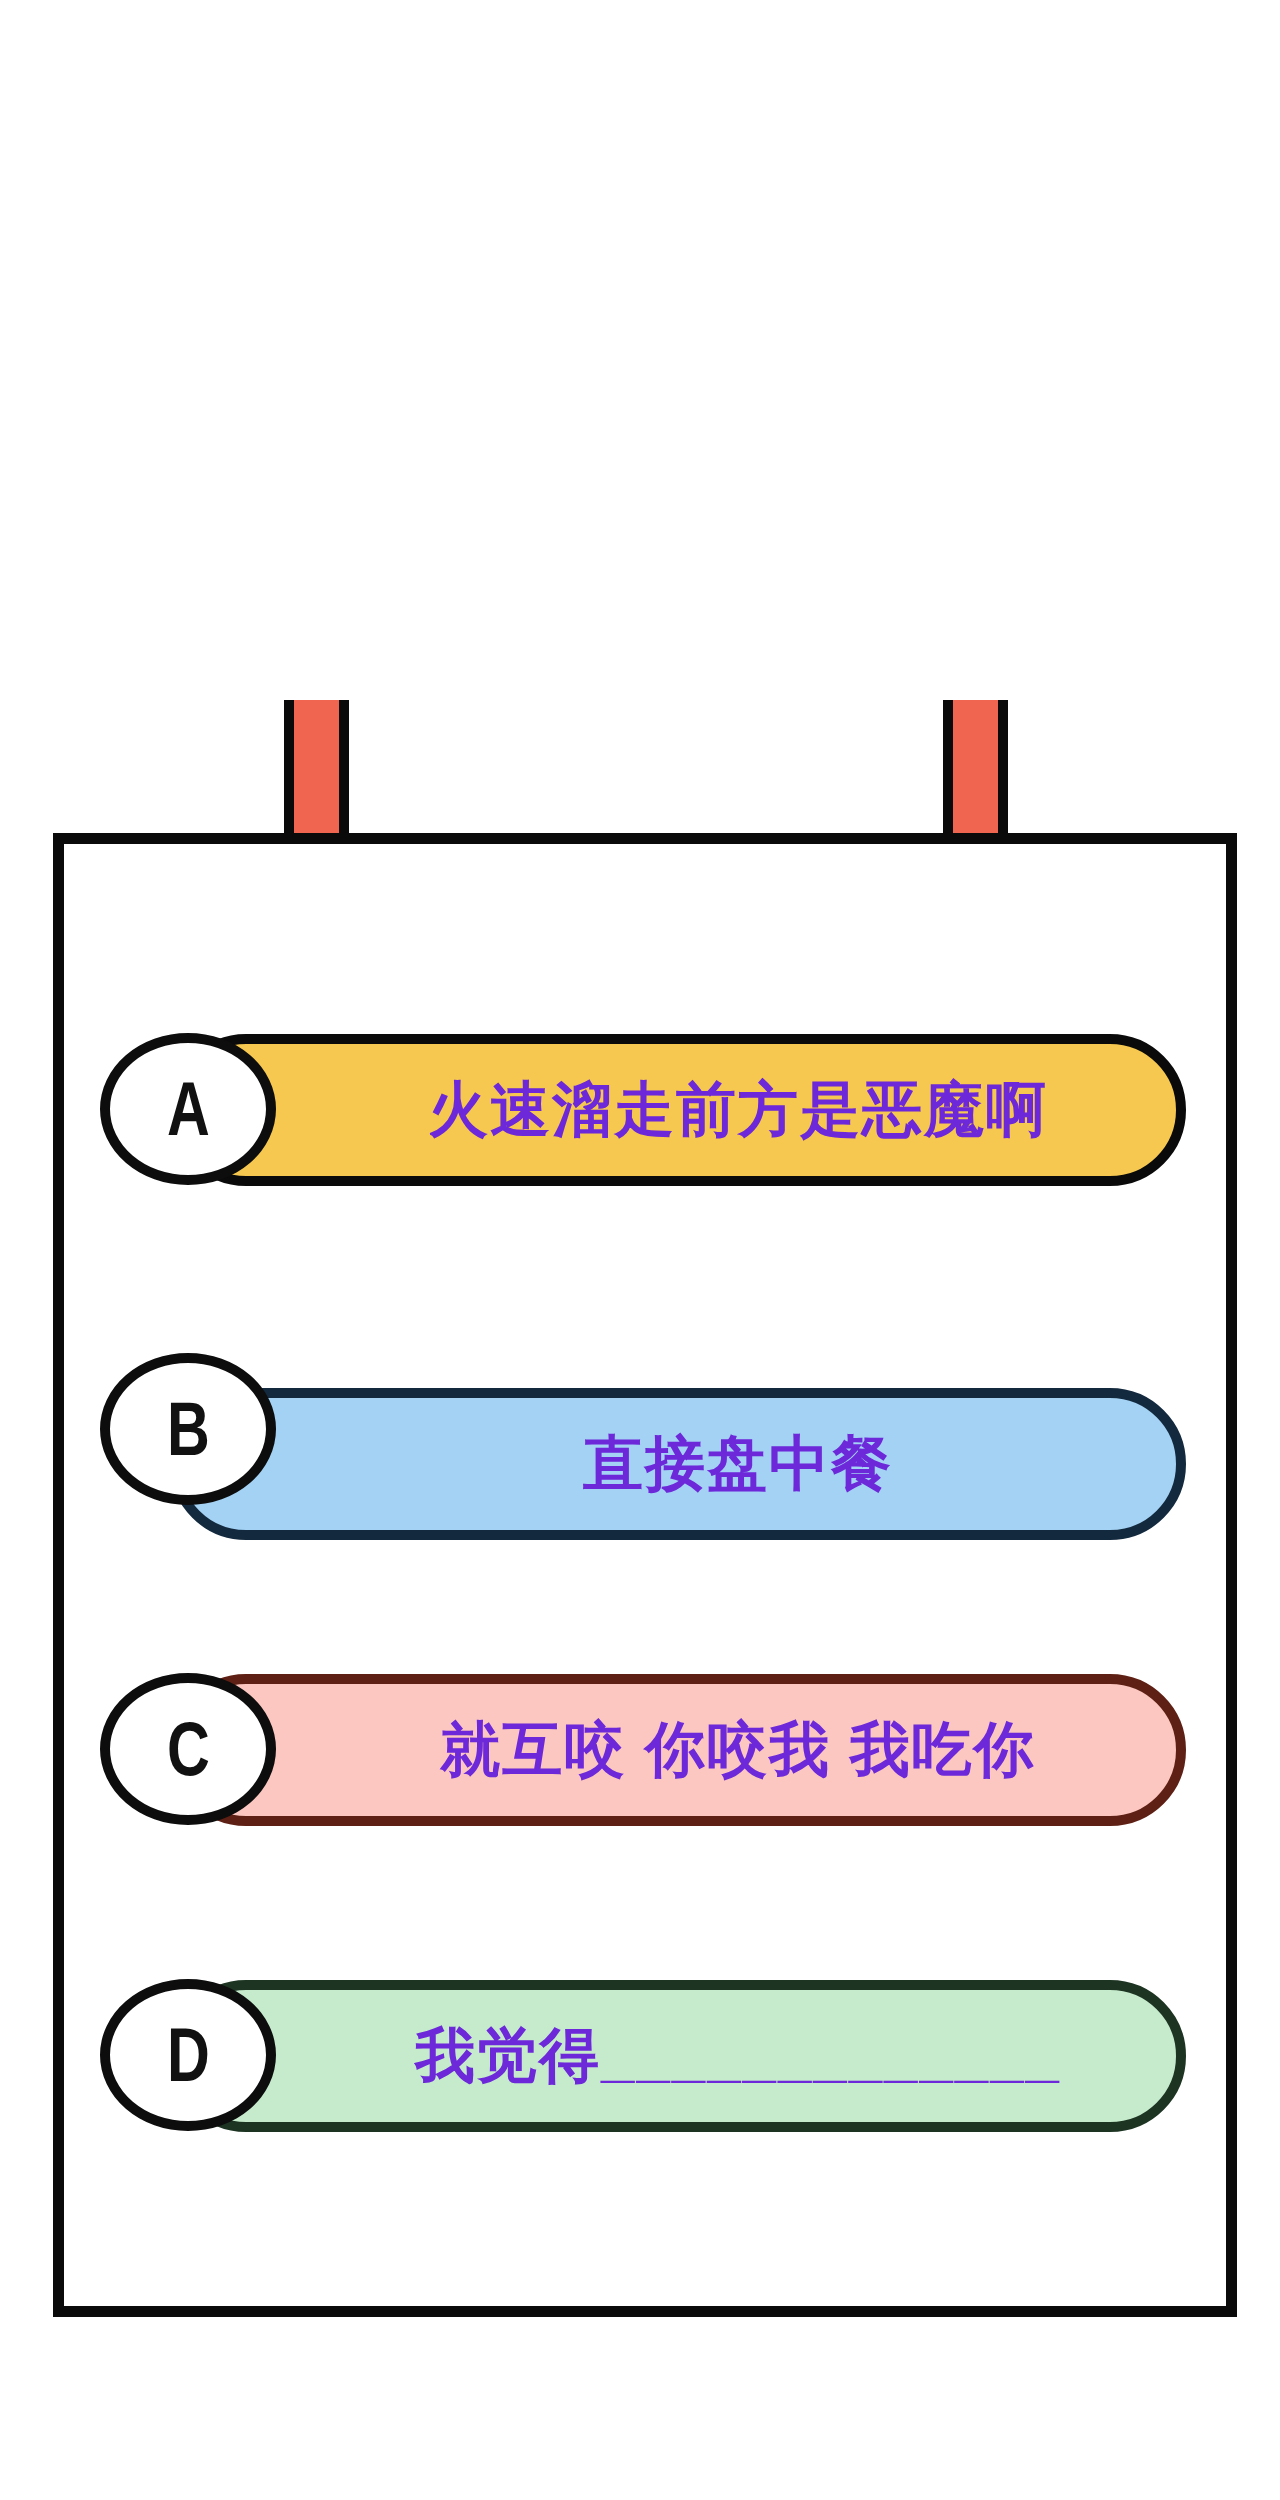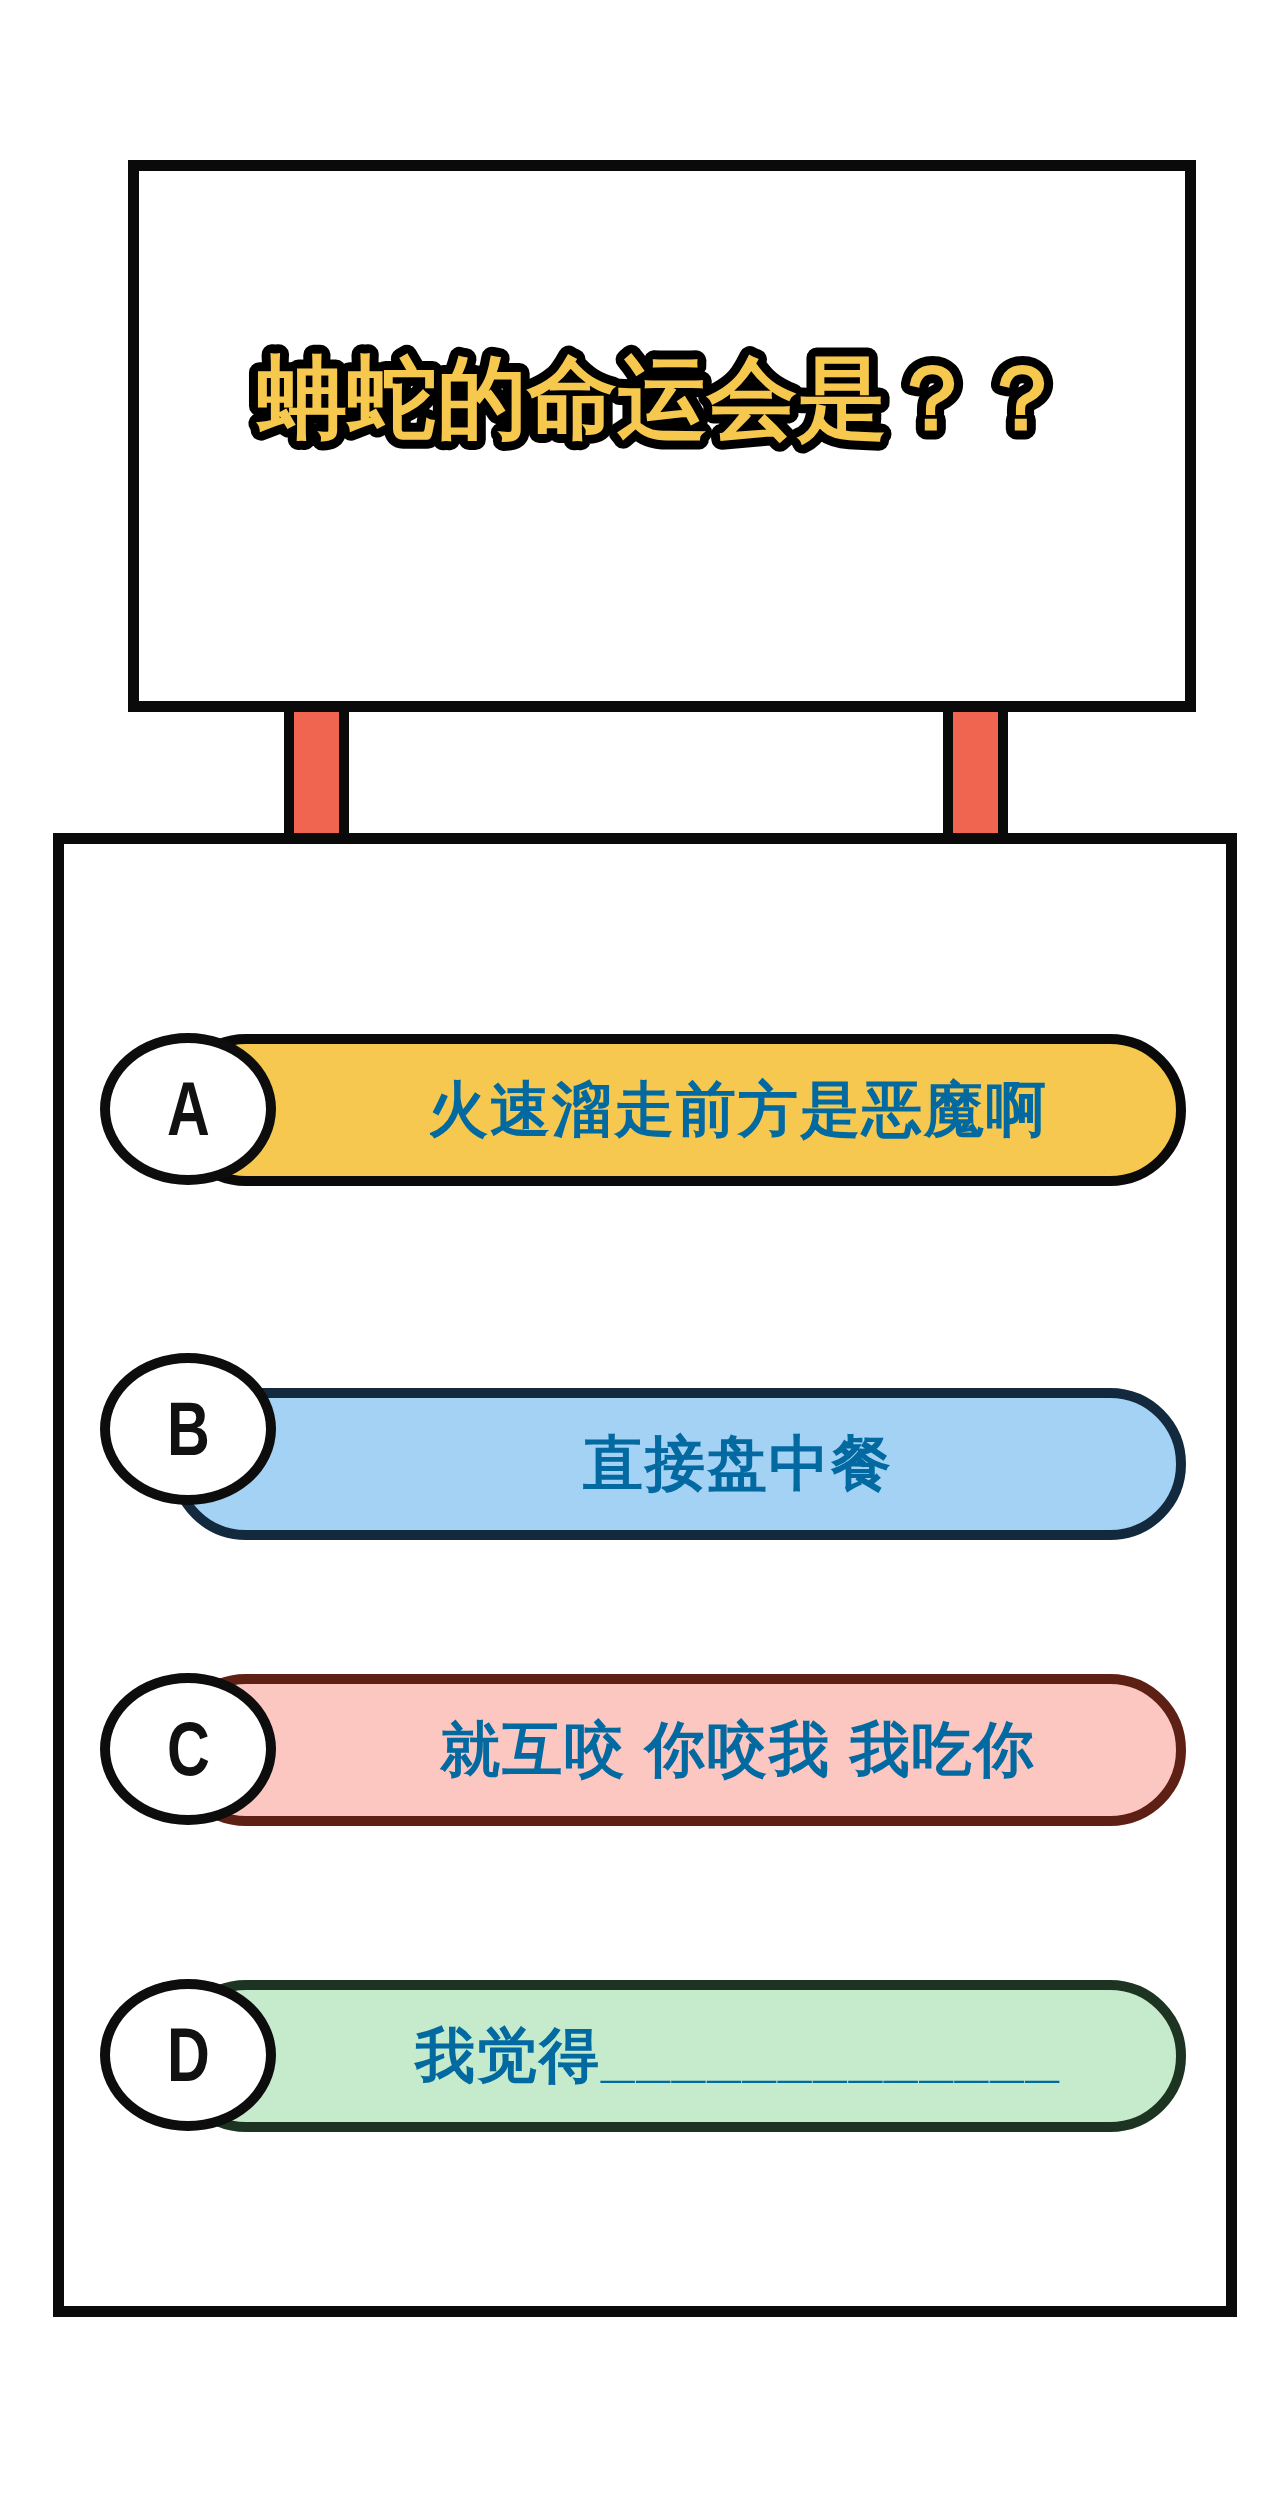--- a/index.html
+++ b/index.html
@@ -38,21 +38,21 @@
   .row-b{top:510px;}
   .row-c{top:830px;}
   .row-d{top:1136px;}
   .pill{
     position:absolute;left:70px;top:0;width:1016px;height:152px;
     border:10px solid #0a0a0a;border-radius:80px;
     display:flex;align-items:center;justify-content:center;
     padding-left:190px;padding-right:70px;
   }
   .pill-label{
-    font-size:60px;font-weight:700;color:#0369a1;letter-spacing:2px;
+    font-size:60px;font-weight:700;color:#6d28d9;letter-spacing:2px;
     white-space:nowrap;line-height:1;
     font-family:"Liberation Sans","DejaVu Sans",sans-serif;
   }
   .circle-badge{
     position:absolute;left:0;top:-1px;width:176px;height:152px;
     background:#ffffff;border:10px solid #0d0d0d;border-radius:50%;
     display:flex;align-items:center;justify-content:center;z-index:3;
   }
   .badge-letter{
     font-size:76px;font-weight:600;color:#111111;line-height:1;
@@ -61,25 +61,20 @@
   }
 </style>
 </head>
 <body>
 
 <div class="stage">
 
   <div class="post post-left" style="background-color: rgb(239, 101, 80);"></div>
   <div class="post post-right" style="background-color: rgb(239, 101, 80);"></div>
 
-  <div class="board">
-    <svg class="title-svg" viewBox="0 0 1046 530">
-      <text class="board-title" x="523" y="488" text-anchor="middle" transform="translate(0,-230)" stroke-width="18" style="fill: rgb(247, 200, 78); stroke: rgb(0, 0, 0);">蚺蛇的命运会是？？</text>
-    </svg>
-  </div>
 
   <div class="panel">
 
     <div class="option-row row-a">
       <div class="pill" style="background-color: rgb(246, 200, 79); border-color: rgb(10, 10, 10);">
         <span class="pill-label">火速溜走前方是恶魔啊</span>
       </div>
       <div class="circle-badge">
         <span class="badge-letter">A</span>
       </div>

